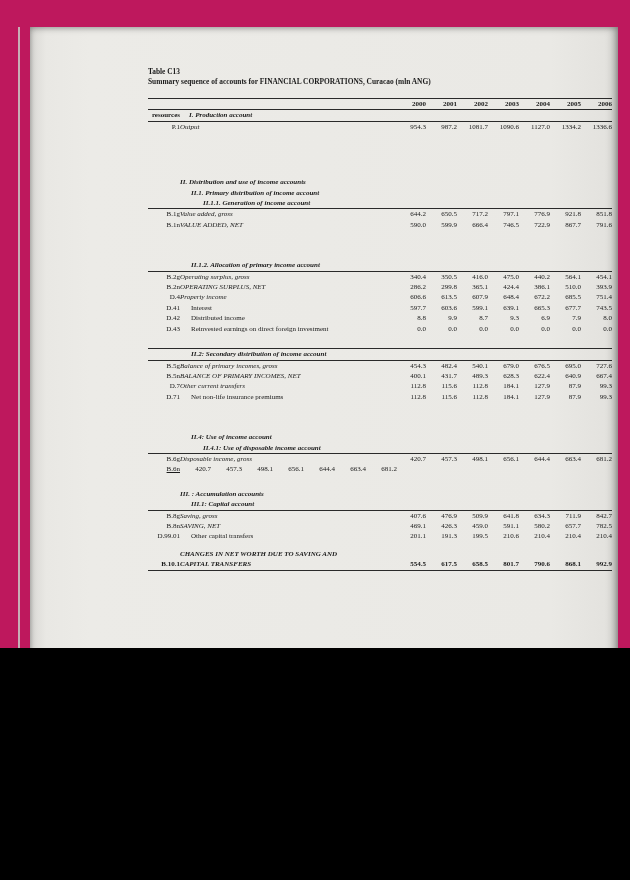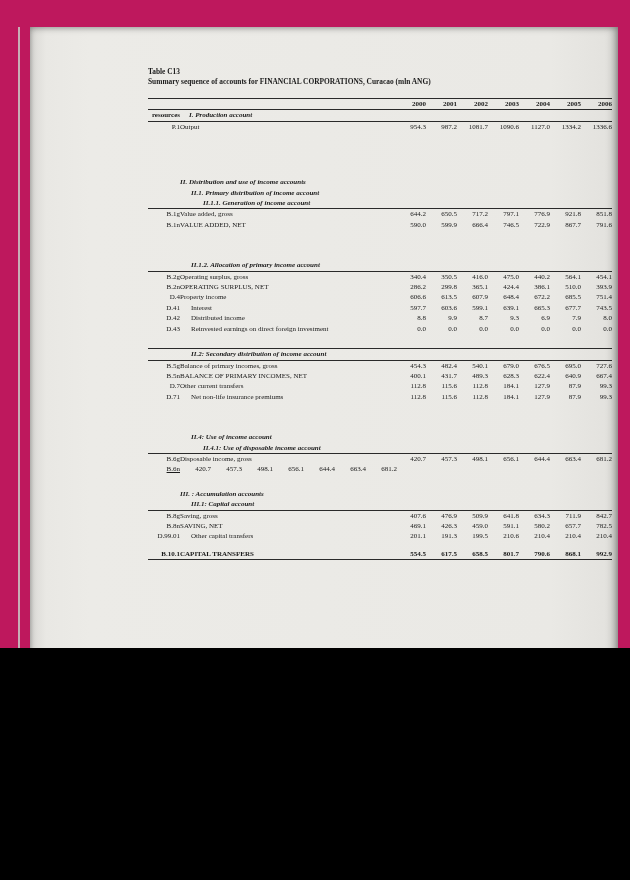--- a/index.html
+++ b/index.html
@@ -34,21 +34,21 @@
 
   .row.years { font-weight:bold; }
   .row.head { font-weight:bold; }
   .row.head .cell-label { font-style:italic;margin-left:9px; }
   .row.section { font-weight:bold; font-style:italic;align-items:center; }
   .row.bold { font-weight:bold; }
 
   .rule-below { border-bottom:1px solid #2a2a2a; }
   .rule-above { border-top:1px solid #2a2a2a; }
 
-  .ind-0 { padding-left:0; }
+  .ind-0 { padding-left:0;font-style:italic; }
   .ind-1 { padding-left:11px; }
   .ind-2 { padding-left:23px; }
 
   .code-underline { text-decoration:underline; }
 
   .gap-xl { height:45px; }
   .gap-lg { height:30px; }
   .gap-md { height:14px; }
   .gap-sm { height:7px; }
 
@@ -324,20 +324,31 @@
             <div class="cell-label ind-1">Other capital transfers</div>
             <div class="cell-val">201.1</div>
             <div class="cell-val">191.3</div>
             <div class="cell-val">199.5</div>
             <div class="cell-val">210.6</div>
             <div class="cell-val">210.4</div>
             <div class="cell-val">210.4</div>
             <div class="cell-val">210.4</div>
           </div>
           <div class="gap-sm"></div>
+          <div class="row bold">
+            <div class="cell-code"></div>
+            <div class="cell-label ind-0">CHANGES IN NET WORTH DUE TO SAVING AND</div>
+            <div class="cell-val"></div>
+            <div class="cell-val"></div>
+            <div class="cell-val"></div>
+            <div class="cell-val"></div>
+            <div class="cell-val"></div>
+            <div class="cell-val"></div>
+            <div class="cell-val"></div>
+          </div>
           <div class="row rule-below bold">
             <div class="cell-code">B.10.1</div>
             <div class="cell-label ind-0">CAPITAL TRANSFERS</div>
             <div class="cell-val">554.5</div>
             <div class="cell-val">617.5</div>
             <div class="cell-val">658.5</div>
             <div class="cell-val">801.7</div>
             <div class="cell-val">790.6</div>
             <div class="cell-val">868.1</div>
             <div class="cell-val">992.9</div>

